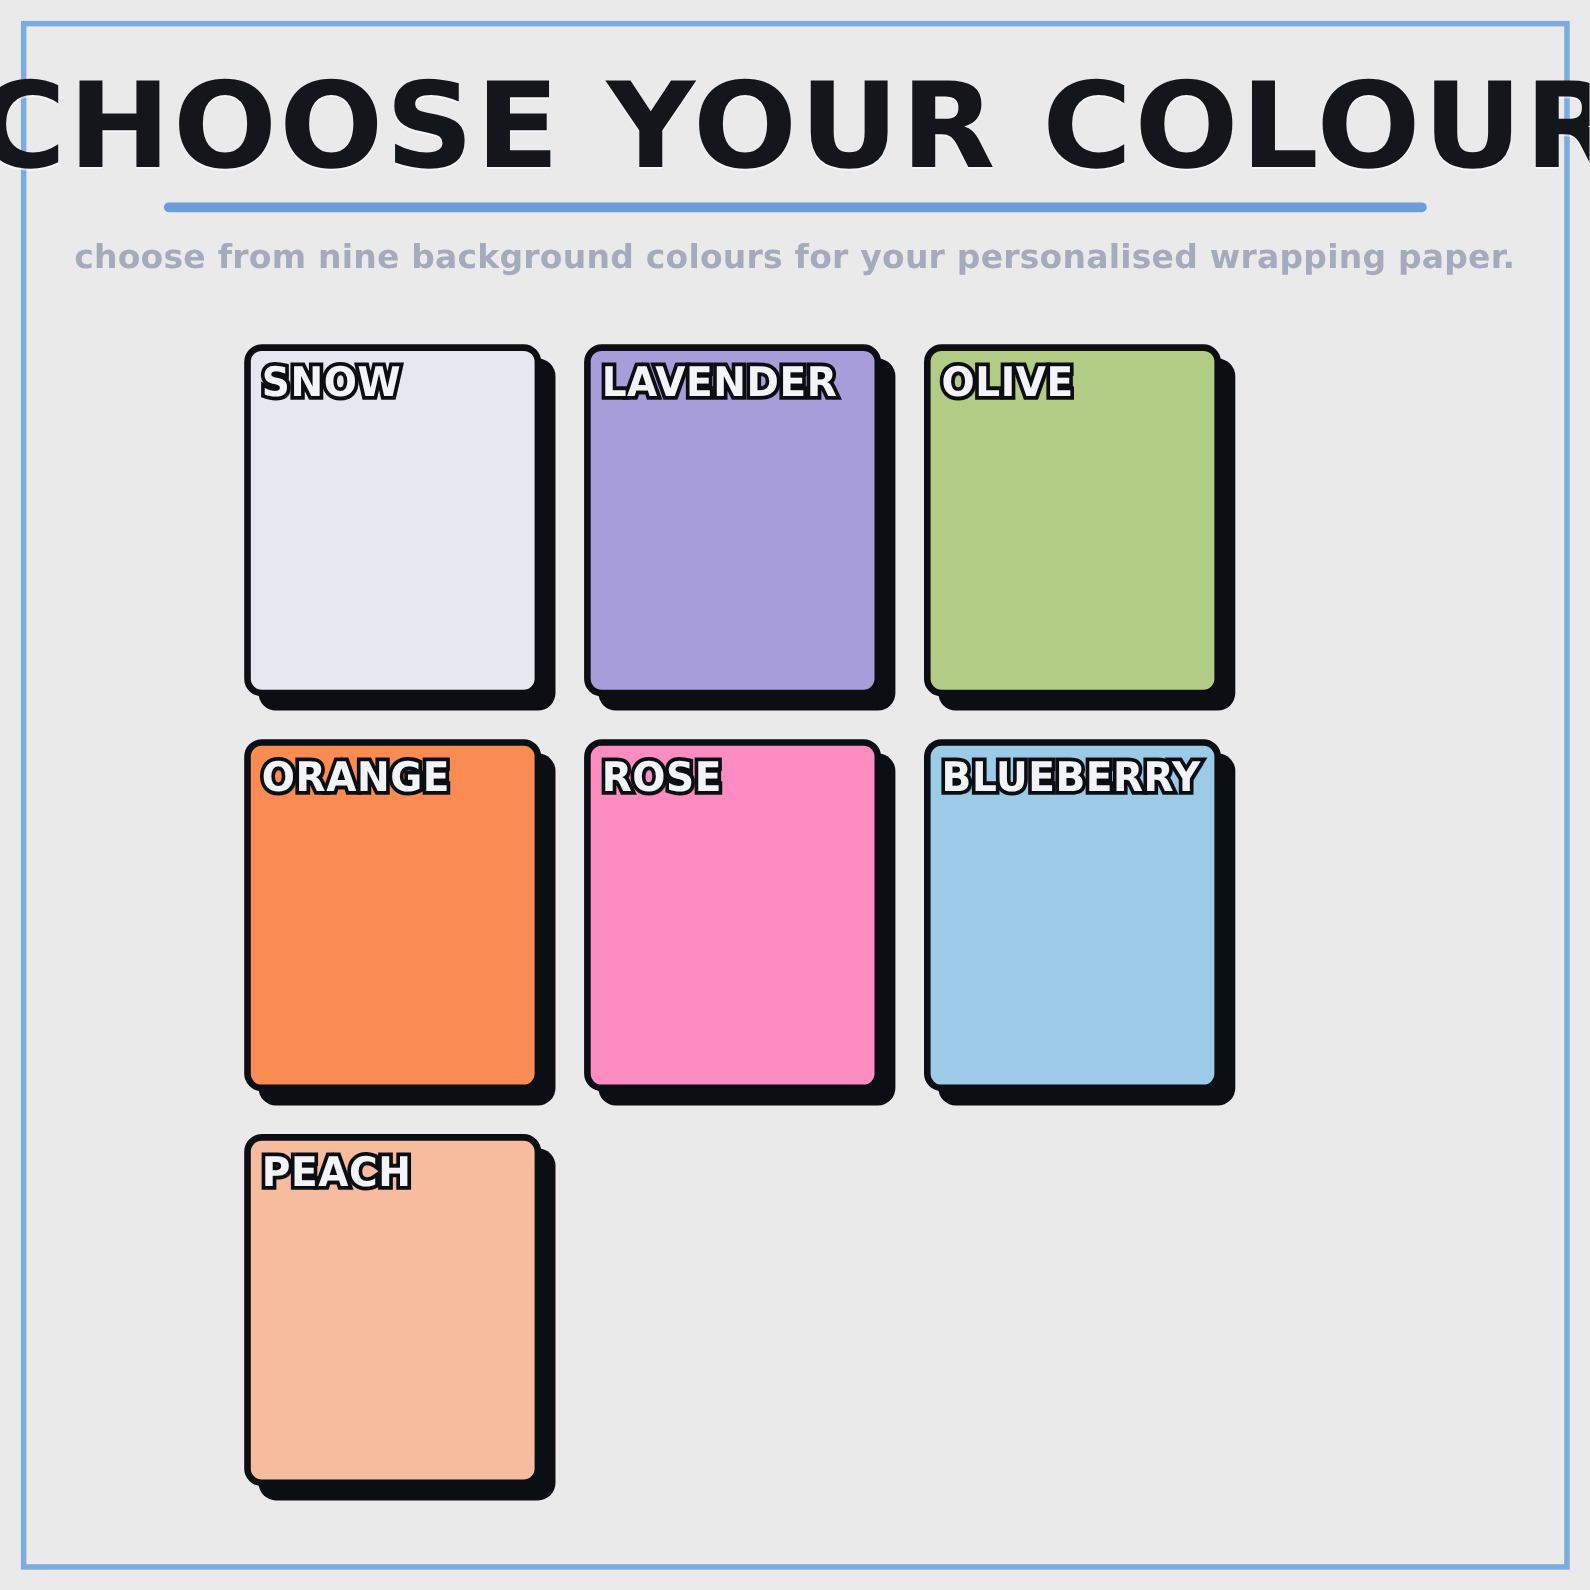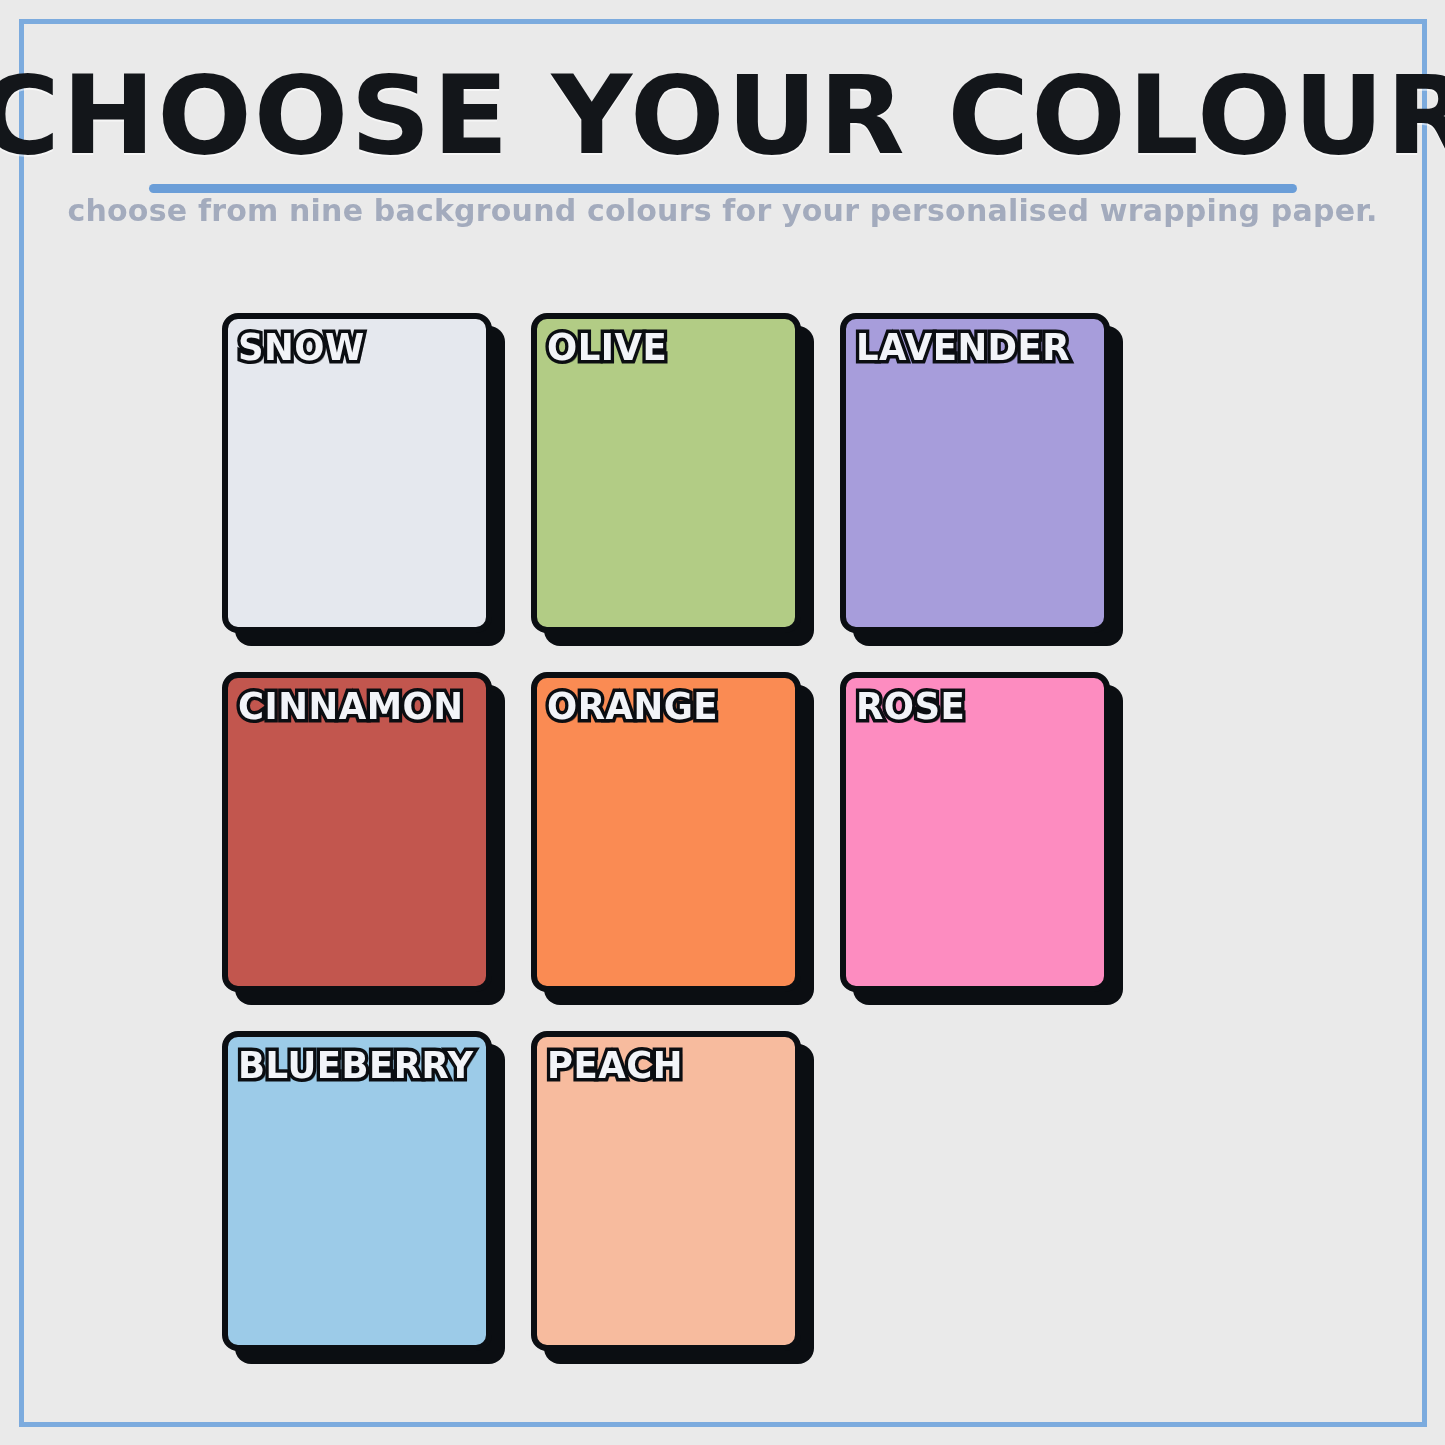--- a/index.html
+++ b/index.html
@@ -49,20 +49,21 @@
     margin-top:14px;
     display:flex;
     justify-content:center;
   }
   #rule {
     width:1148px; height:9px;
     background:#6b9ed8;
     border-radius:6px;
   }
   #subtitle {
+    margin-top:24px;
     font-family:"DejaVu Sans", sans-serif;
     font-weight:700;
     font-size:30px;
     letter-spacing:0.2px;
     color:#a3abbd;
     white-space:nowrap;
   }
 
   
   #grid {
@@ -135,35 +136,30 @@
   <div id="grid">
 
     <div class="swatch">
       <div class="shade"></div>
       <div class="card" style="background: rgb(229, 232, 238);"></div>
       <div class="label">SNOW</div>
     </div>
 
     <div class="swatch">
       <div class="shade"></div>
-      <div class="card" style="background: rgb(178, 204, 133);"></div>
-      <div class="label">OLIVE</div>
-    </div>
-
-    <div class="swatch">
-      <div class="shade"></div>
       <div class="card" style="background: rgb(167, 157, 219);"></div>
       <div class="label">LAVENDER</div>
     </div>
 
     <div class="swatch">
       <div class="shade"></div>
-      <div class="card" style="background: rgb(194, 86, 78);"></div>
-      <div class="label">CINNAMON</div>
+      <div class="card" style="background: rgb(178, 204, 133);"></div>
+      <div class="label">OLIVE</div>
     </div>
+
 
     <div class="swatch">
       <div class="shade"></div>
       <div class="card" style="background: rgb(250, 139, 83);"></div>
       <div class="label">ORANGE</div>
     </div>
 
 
     <div class="swatch">
       <div class="shade"></div>

